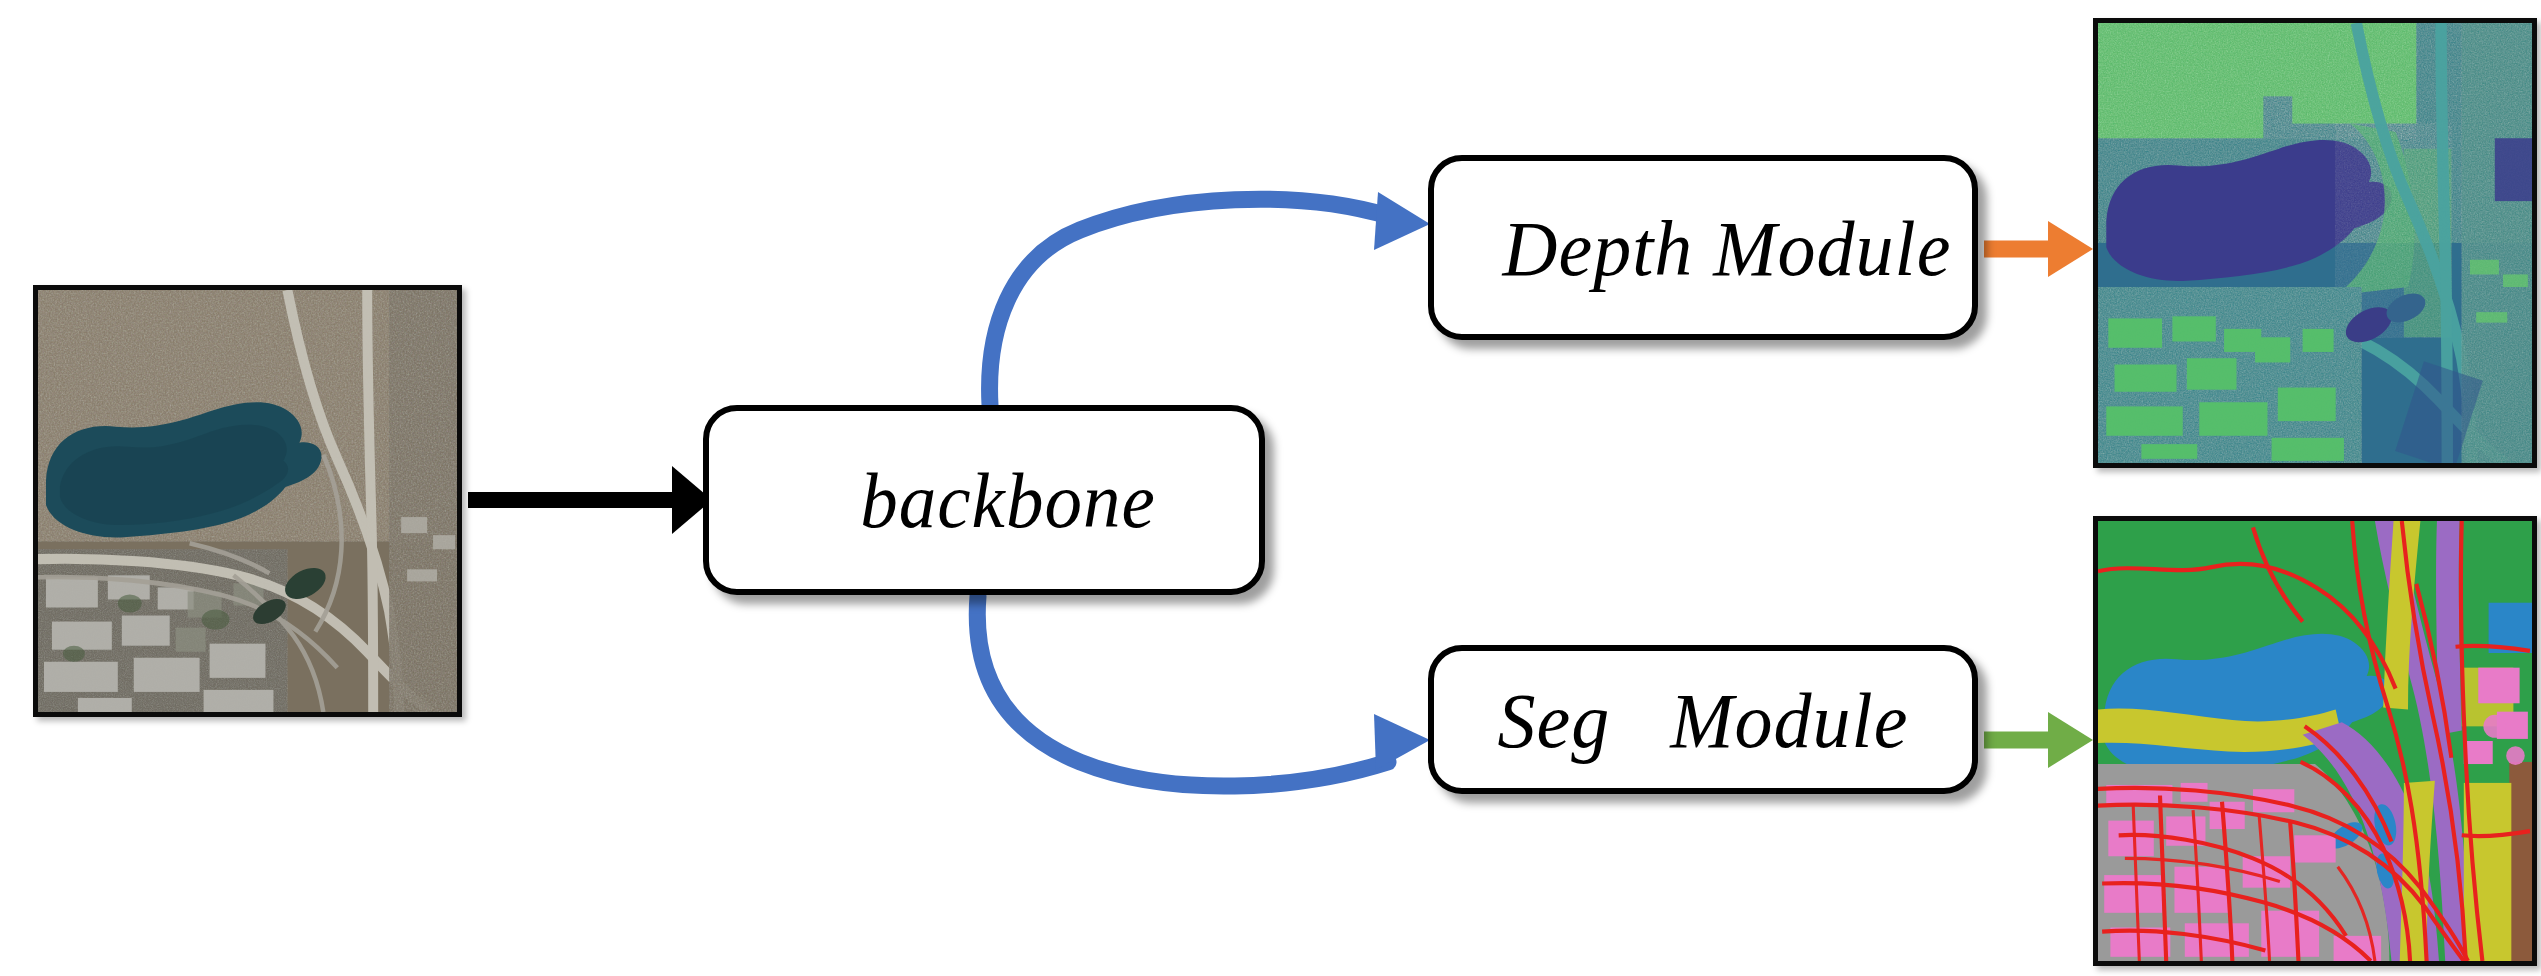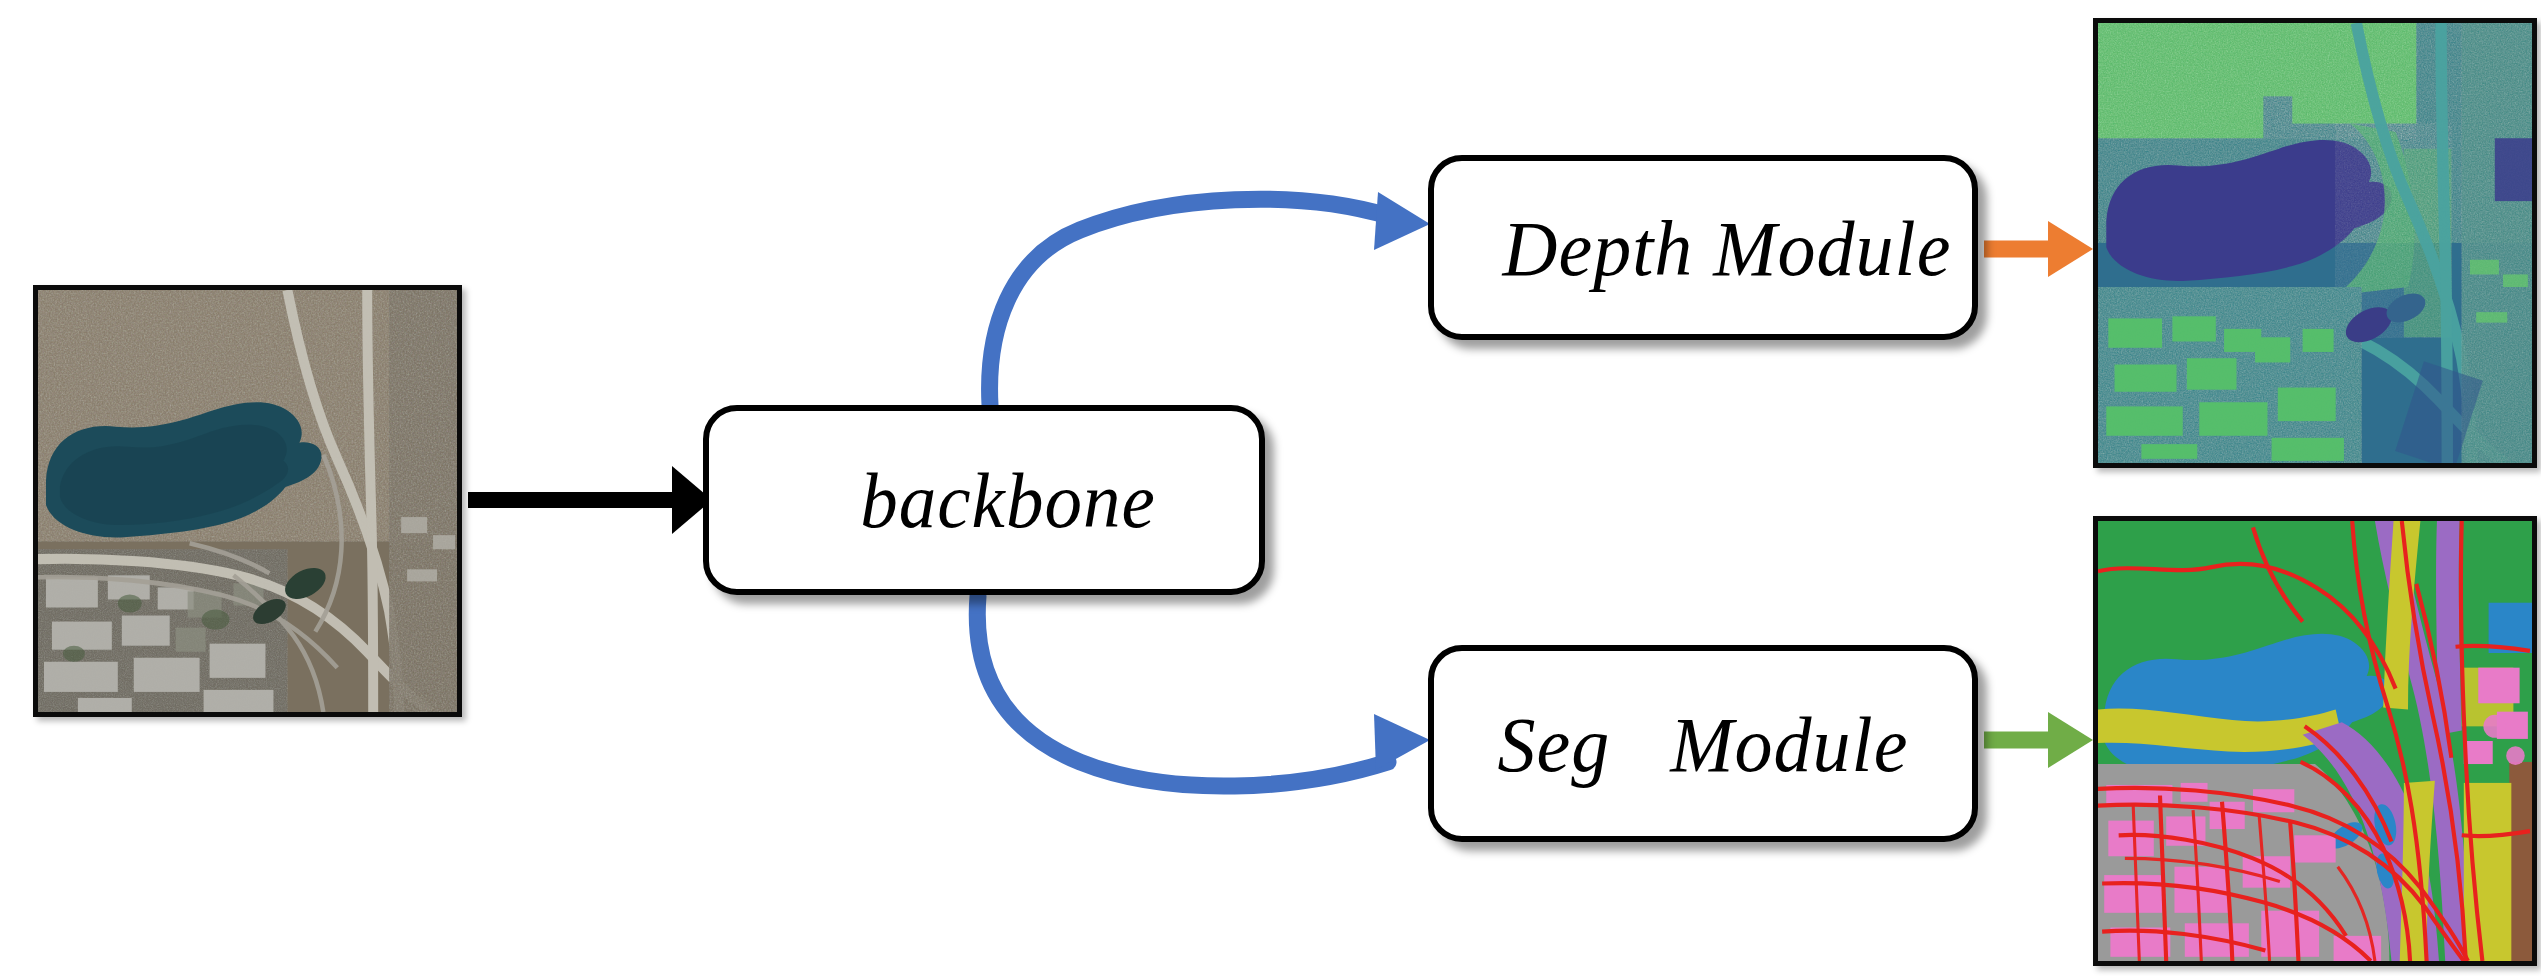--- a/index.html
+++ b/index.html
@@ -28,21 +28,21 @@
     letter-spacing:1px;
     transform:scaleY(1.04);
   }
 
   #backbone-box{left:703px;top:405px;width:562px;height:190px;padding-left:48px;}
   #backbone-box .module-label{font-size:75px;}
 
   #depth-box{left:1428px;top:155px;width:550px;height:185px;padding-left:48px;}
   #depth-box .module-label{font-size:76px;}
 
-  #seg-box{left:1428px;top:645px;width:550px;height:197px;}
+  #seg-box{left:1428px;top:645px;width:550px;height:149px;}
   #seg-box .module-label{font-size:76px;}
 
   
   .raster{
     position:absolute;
     border:5px solid #0b0b0b;
     box-sizing:border-box;
     overflow:hidden;
     box-shadow:4px 4px 6px rgba(0,0,0,0.28);
     z-index:4;

